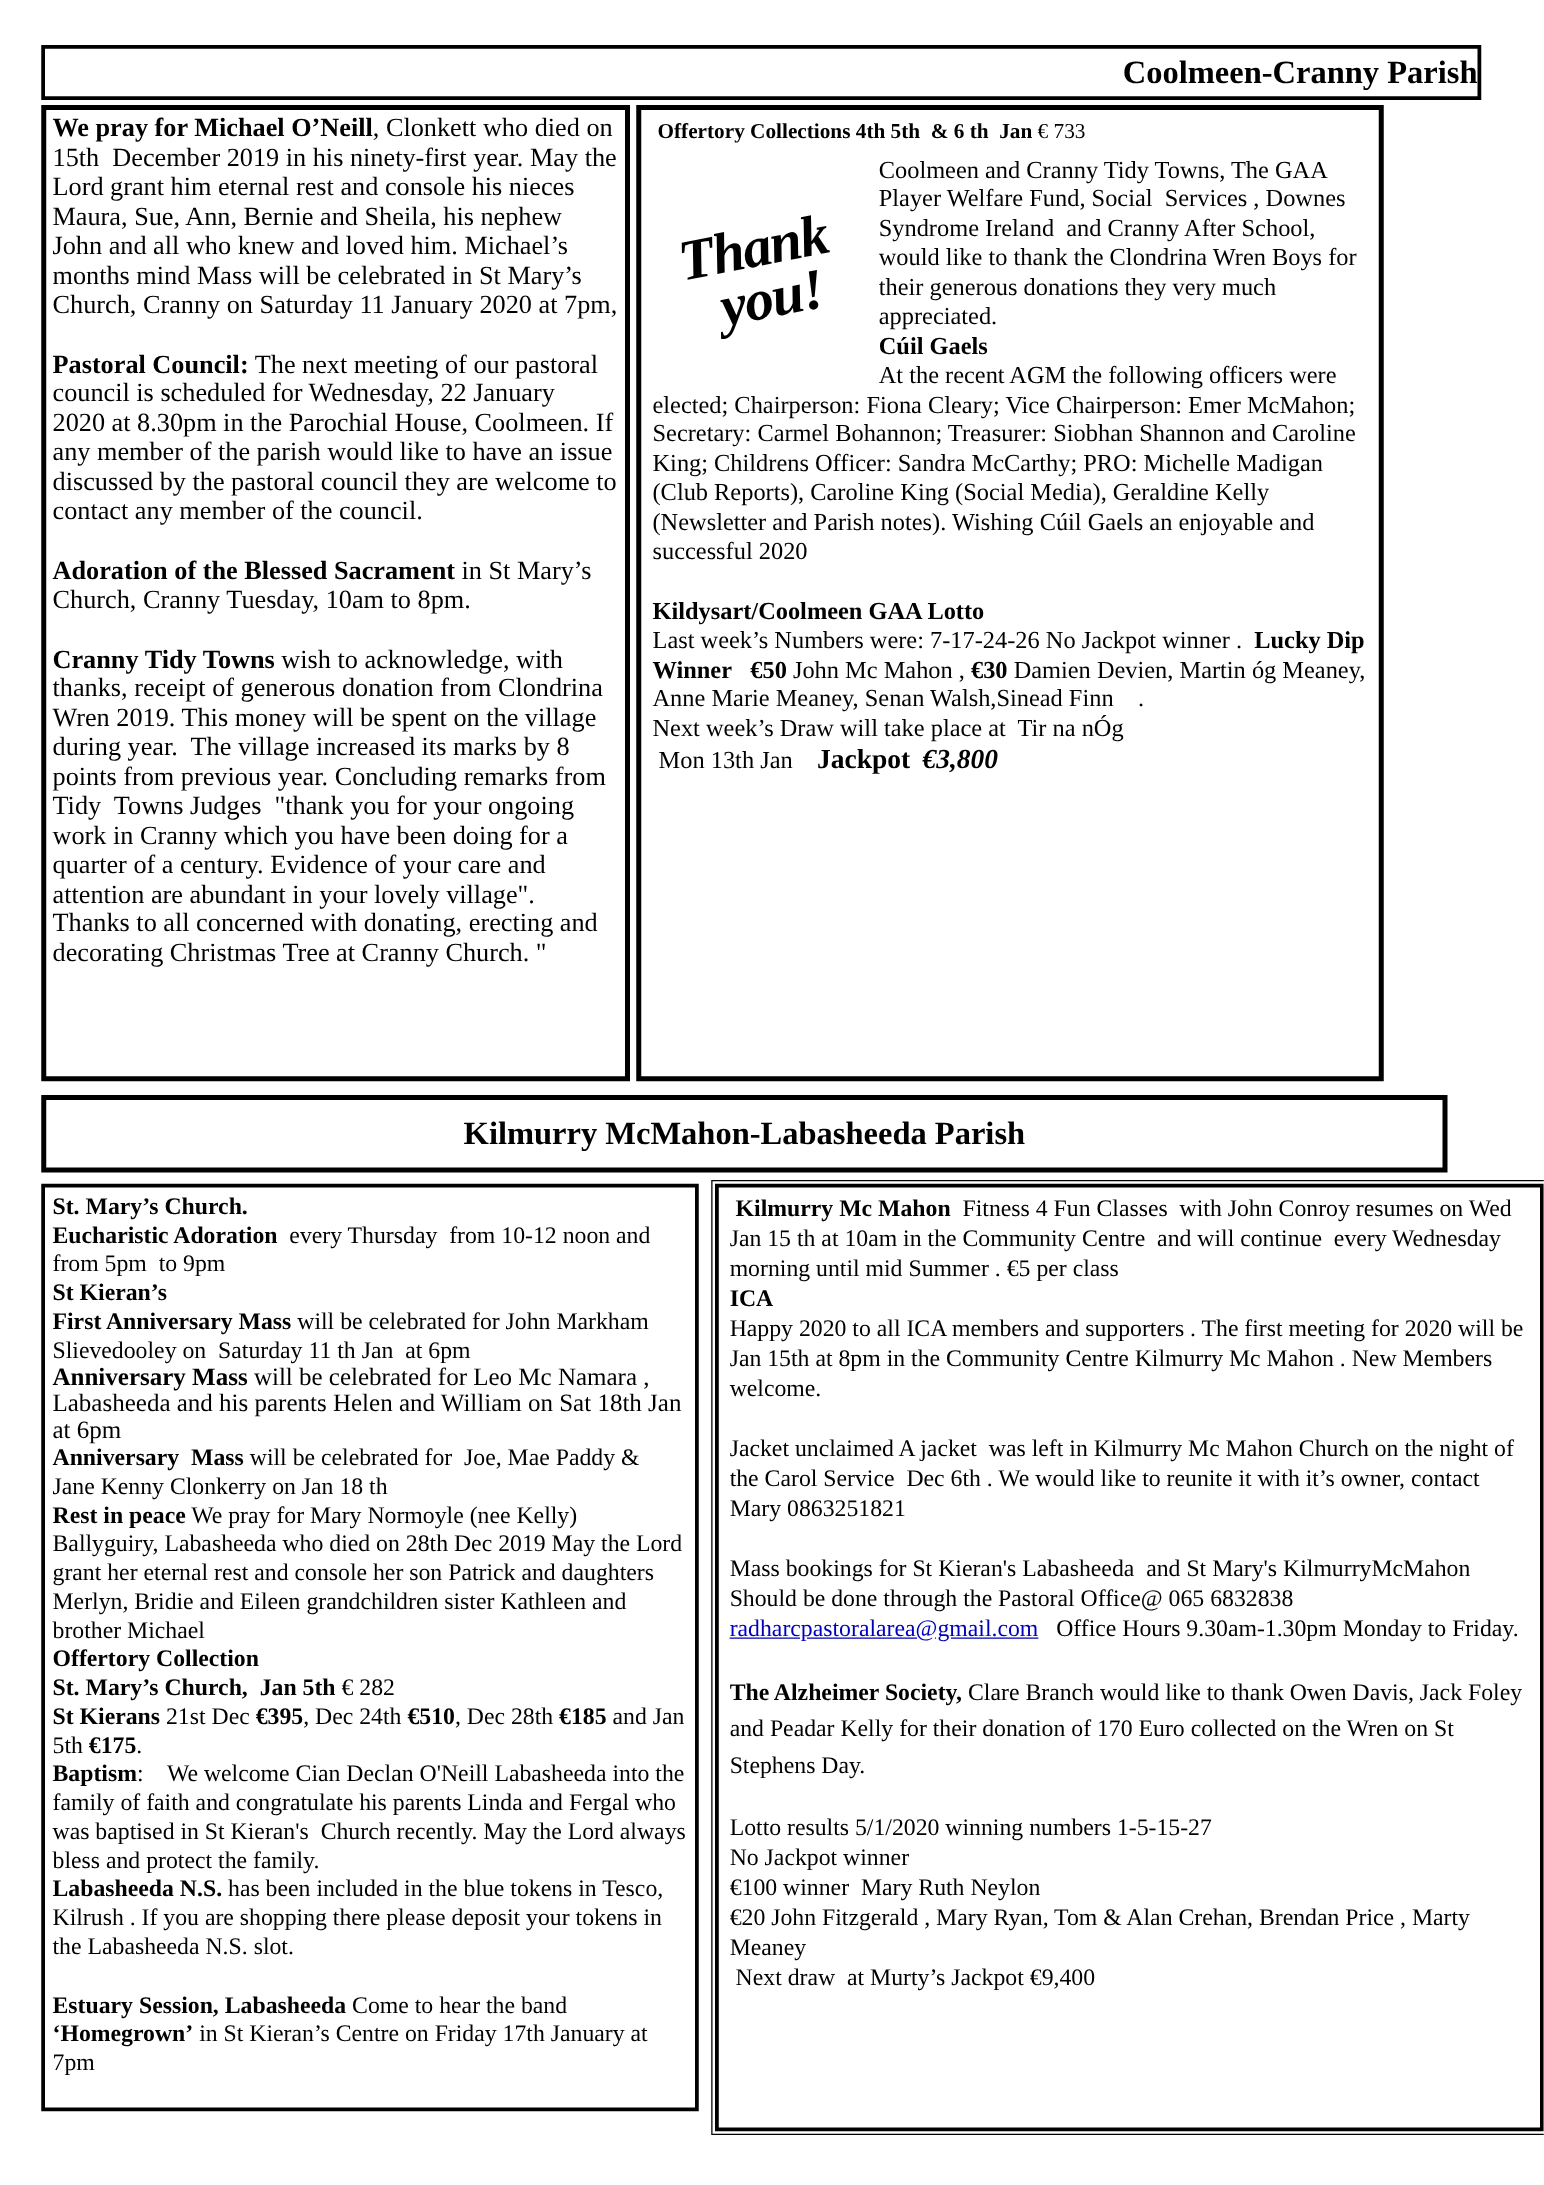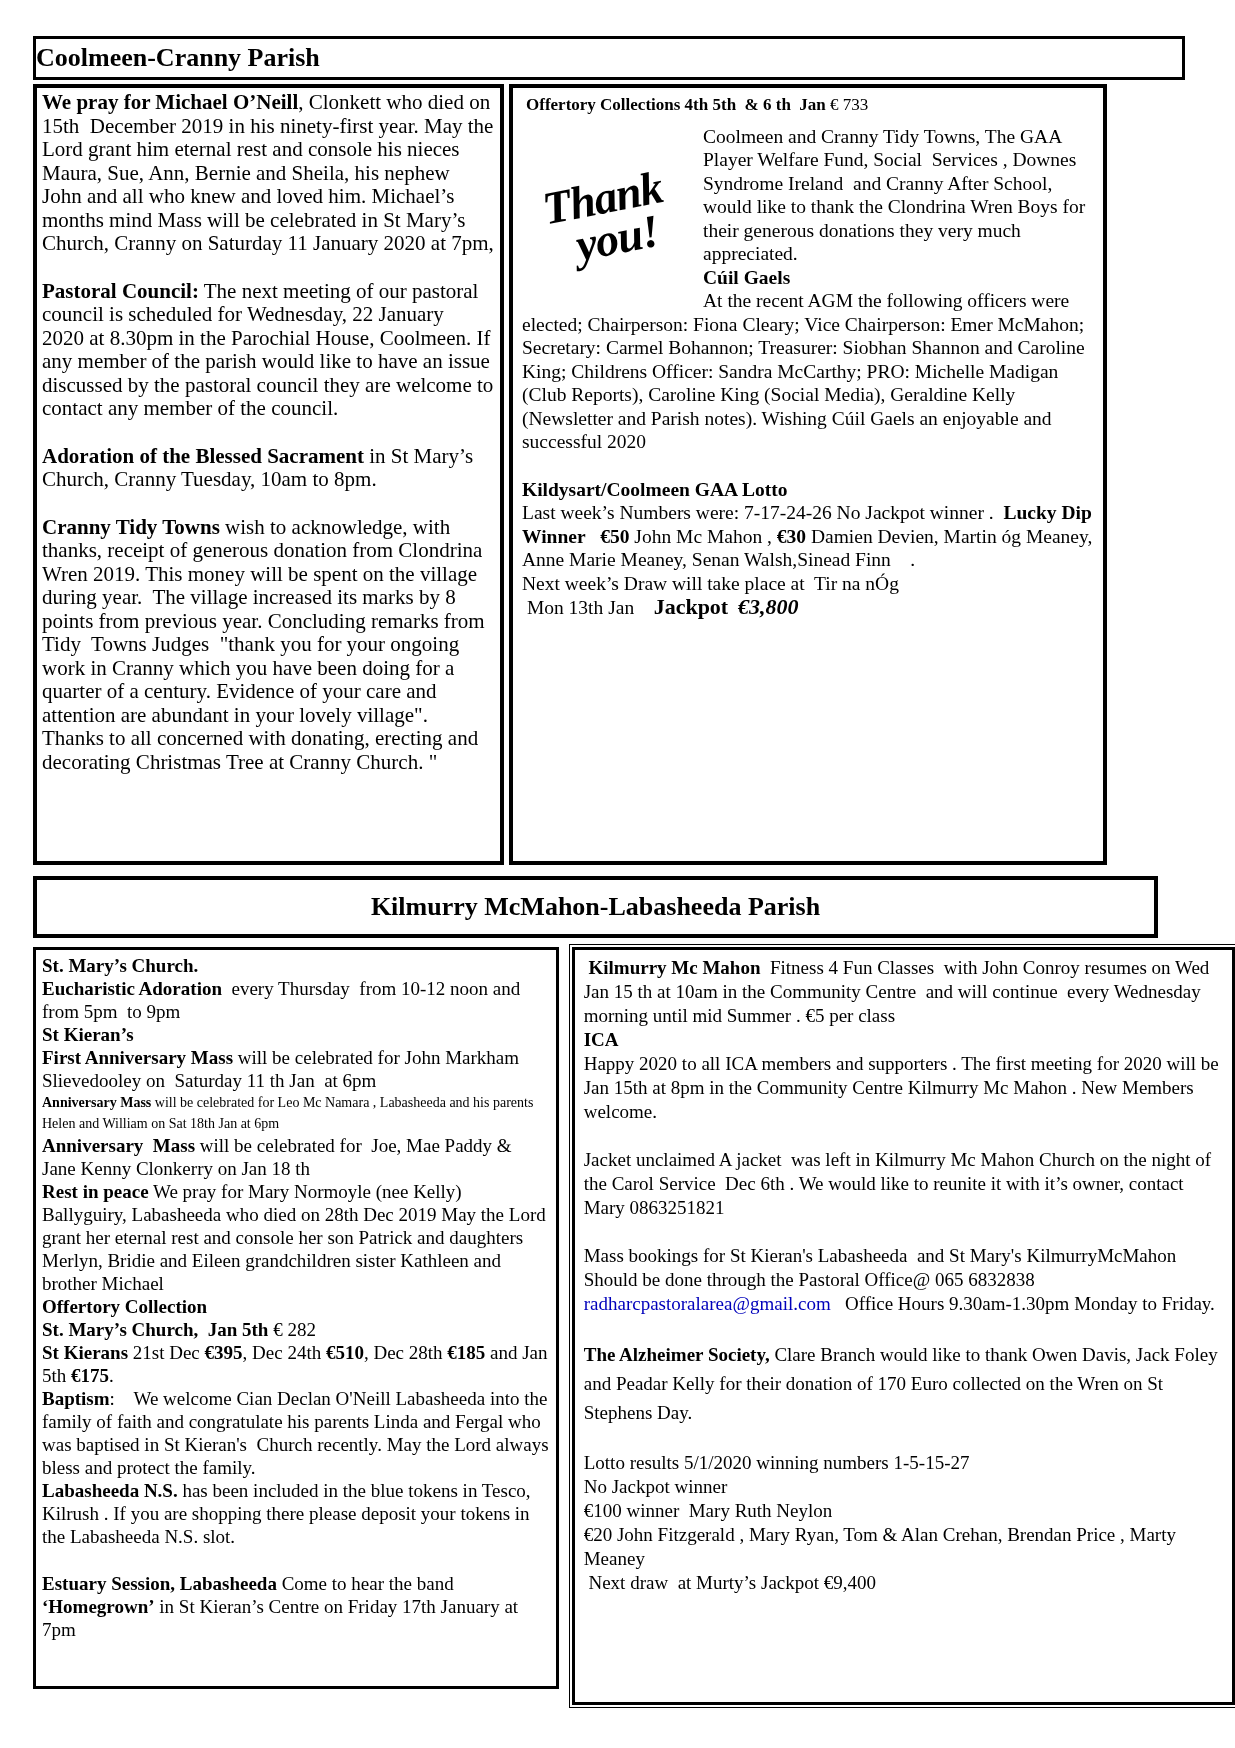--- a/index.html
+++ b/index.html
@@ -6,21 +6,21 @@
   body{
     width:1235px;height:1748px;
     font-family:"Liberation Serif","DejaVu Serif",serif;
     color:#000;
     position:relative;
   }
   .page{padding:36px 0 0 33px;}
   .hdr{
     border:3px solid #000;
     box-sizing:border-box;
-    text-align:left;
+    text-align:right;
     font-weight:bold;
     font-size:26px;
   }
   .hdr1{
     width:1152px;height:44px;line-height:38px;
     margin-bottom:4px;
   }
   .hdr2{
     width:1125px;height:62px;
     border-width:4px;
@@ -50,25 +50,25 @@
   .k-right{
     width:680px;height:758px;
     border-width:3px;
     outline:1px solid #000;outline-offset:2px;
     padding:6px 10px 3px 9px;
     font-size:19px;line-height:24px;
   }
   .para{margin:0;white-space:pre-wrap;}
   .b{font-weight:bold;}
   .i{font-style:italic;}
-  .sm{font-size:14px;line-height:21px;}
+  .sm{font-size:20px;line-height:21px;}
   .mt{margin-top:24px;}
   .loose{line-height:29px;}
   .lg{font-size:22px;}
-  .link{color:#0000bb;cursor:pointer;}
+  .link{color:#0000bb;text-decoration:underline;cursor:pointer;}
   .c-right .head{font-size:17px;margin:2px 0 8px 4px;white-space:pre-wrap;}
   .thankyou{
     float:left;
     width:165px;height:168px;
     margin:10px 14px 6px 2px;
     display:flex;flex-direction:column;align-items:center;justify-content:center;
     transform:rotate(-11deg);
     font-weight:bold;font-style:italic;
     font-size:46px;line-height:0.92;
     letter-spacing:-1px;

